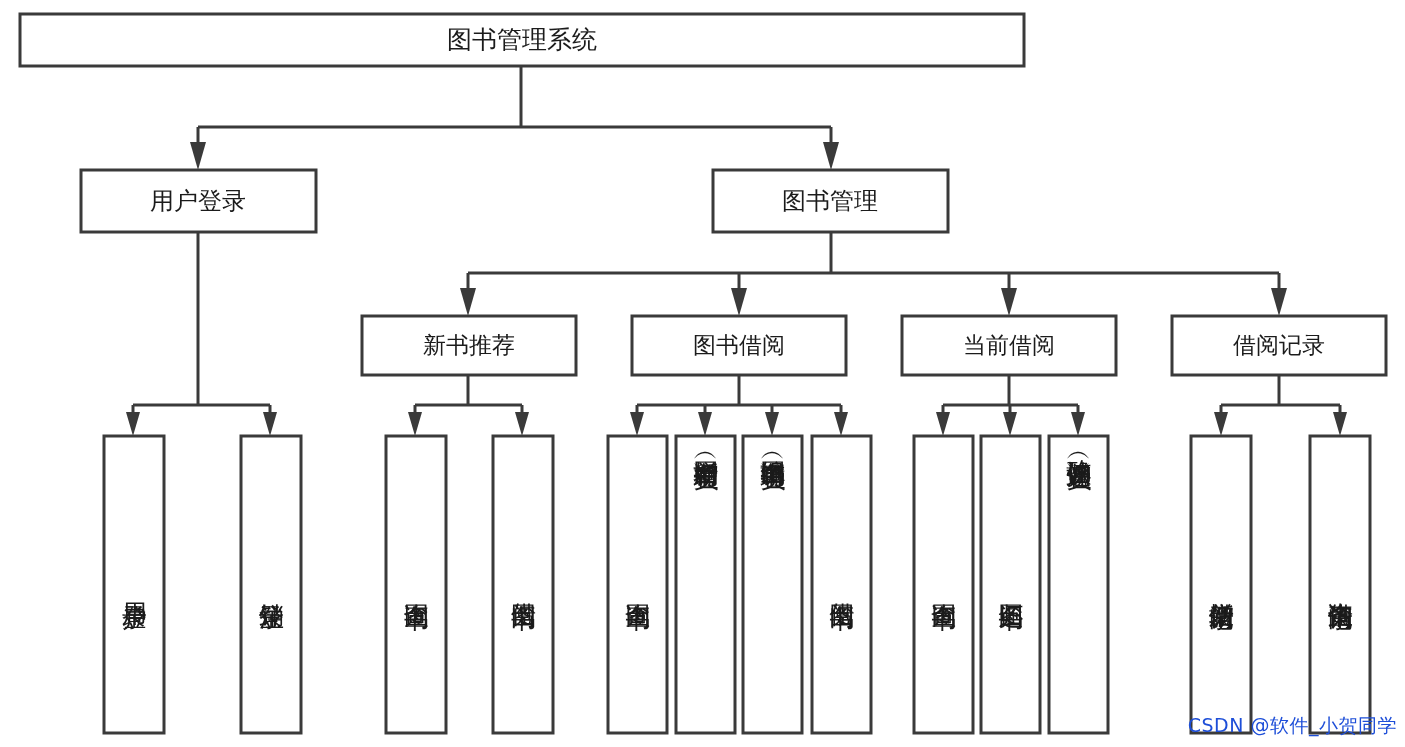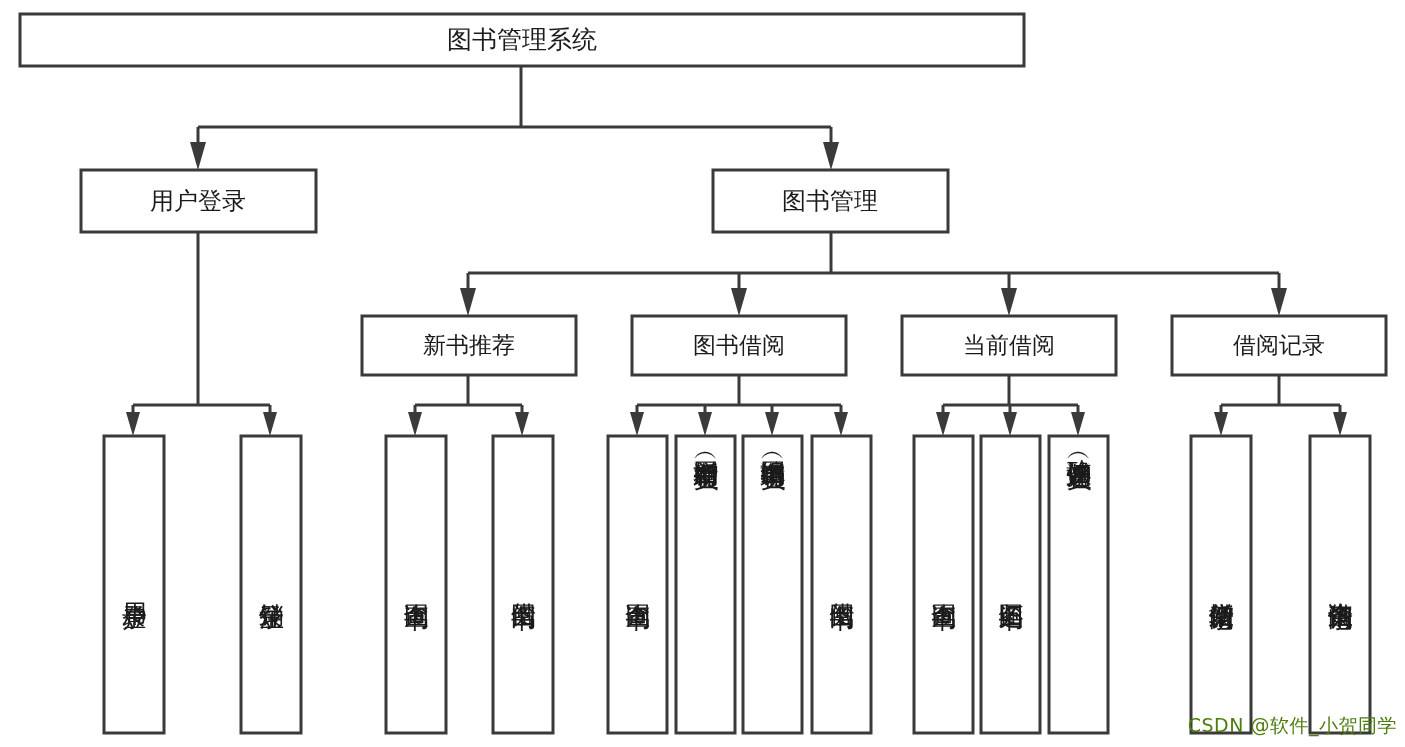--- a/index.html
+++ b/index.html
@@ -41,21 +41,21 @@
     letter-spacing:1px;
     color:#1b1b1b;
     white-space:nowrap;
   }
   .watermark{
     position:absolute;
     right:8px;
     bottom:4px;
     font-family:"DejaVu Sans","Liberation Sans",sans-serif;
     font-size:19px;
-    color:#4d7c0f;
+    color:#1d4ed8;
     letter-spacing:0.5px;
     white-space:nowrap;
     user-select:none;
   }
 </style>
 </head>
 <body>
 
 <div id="diagram-root">
 

